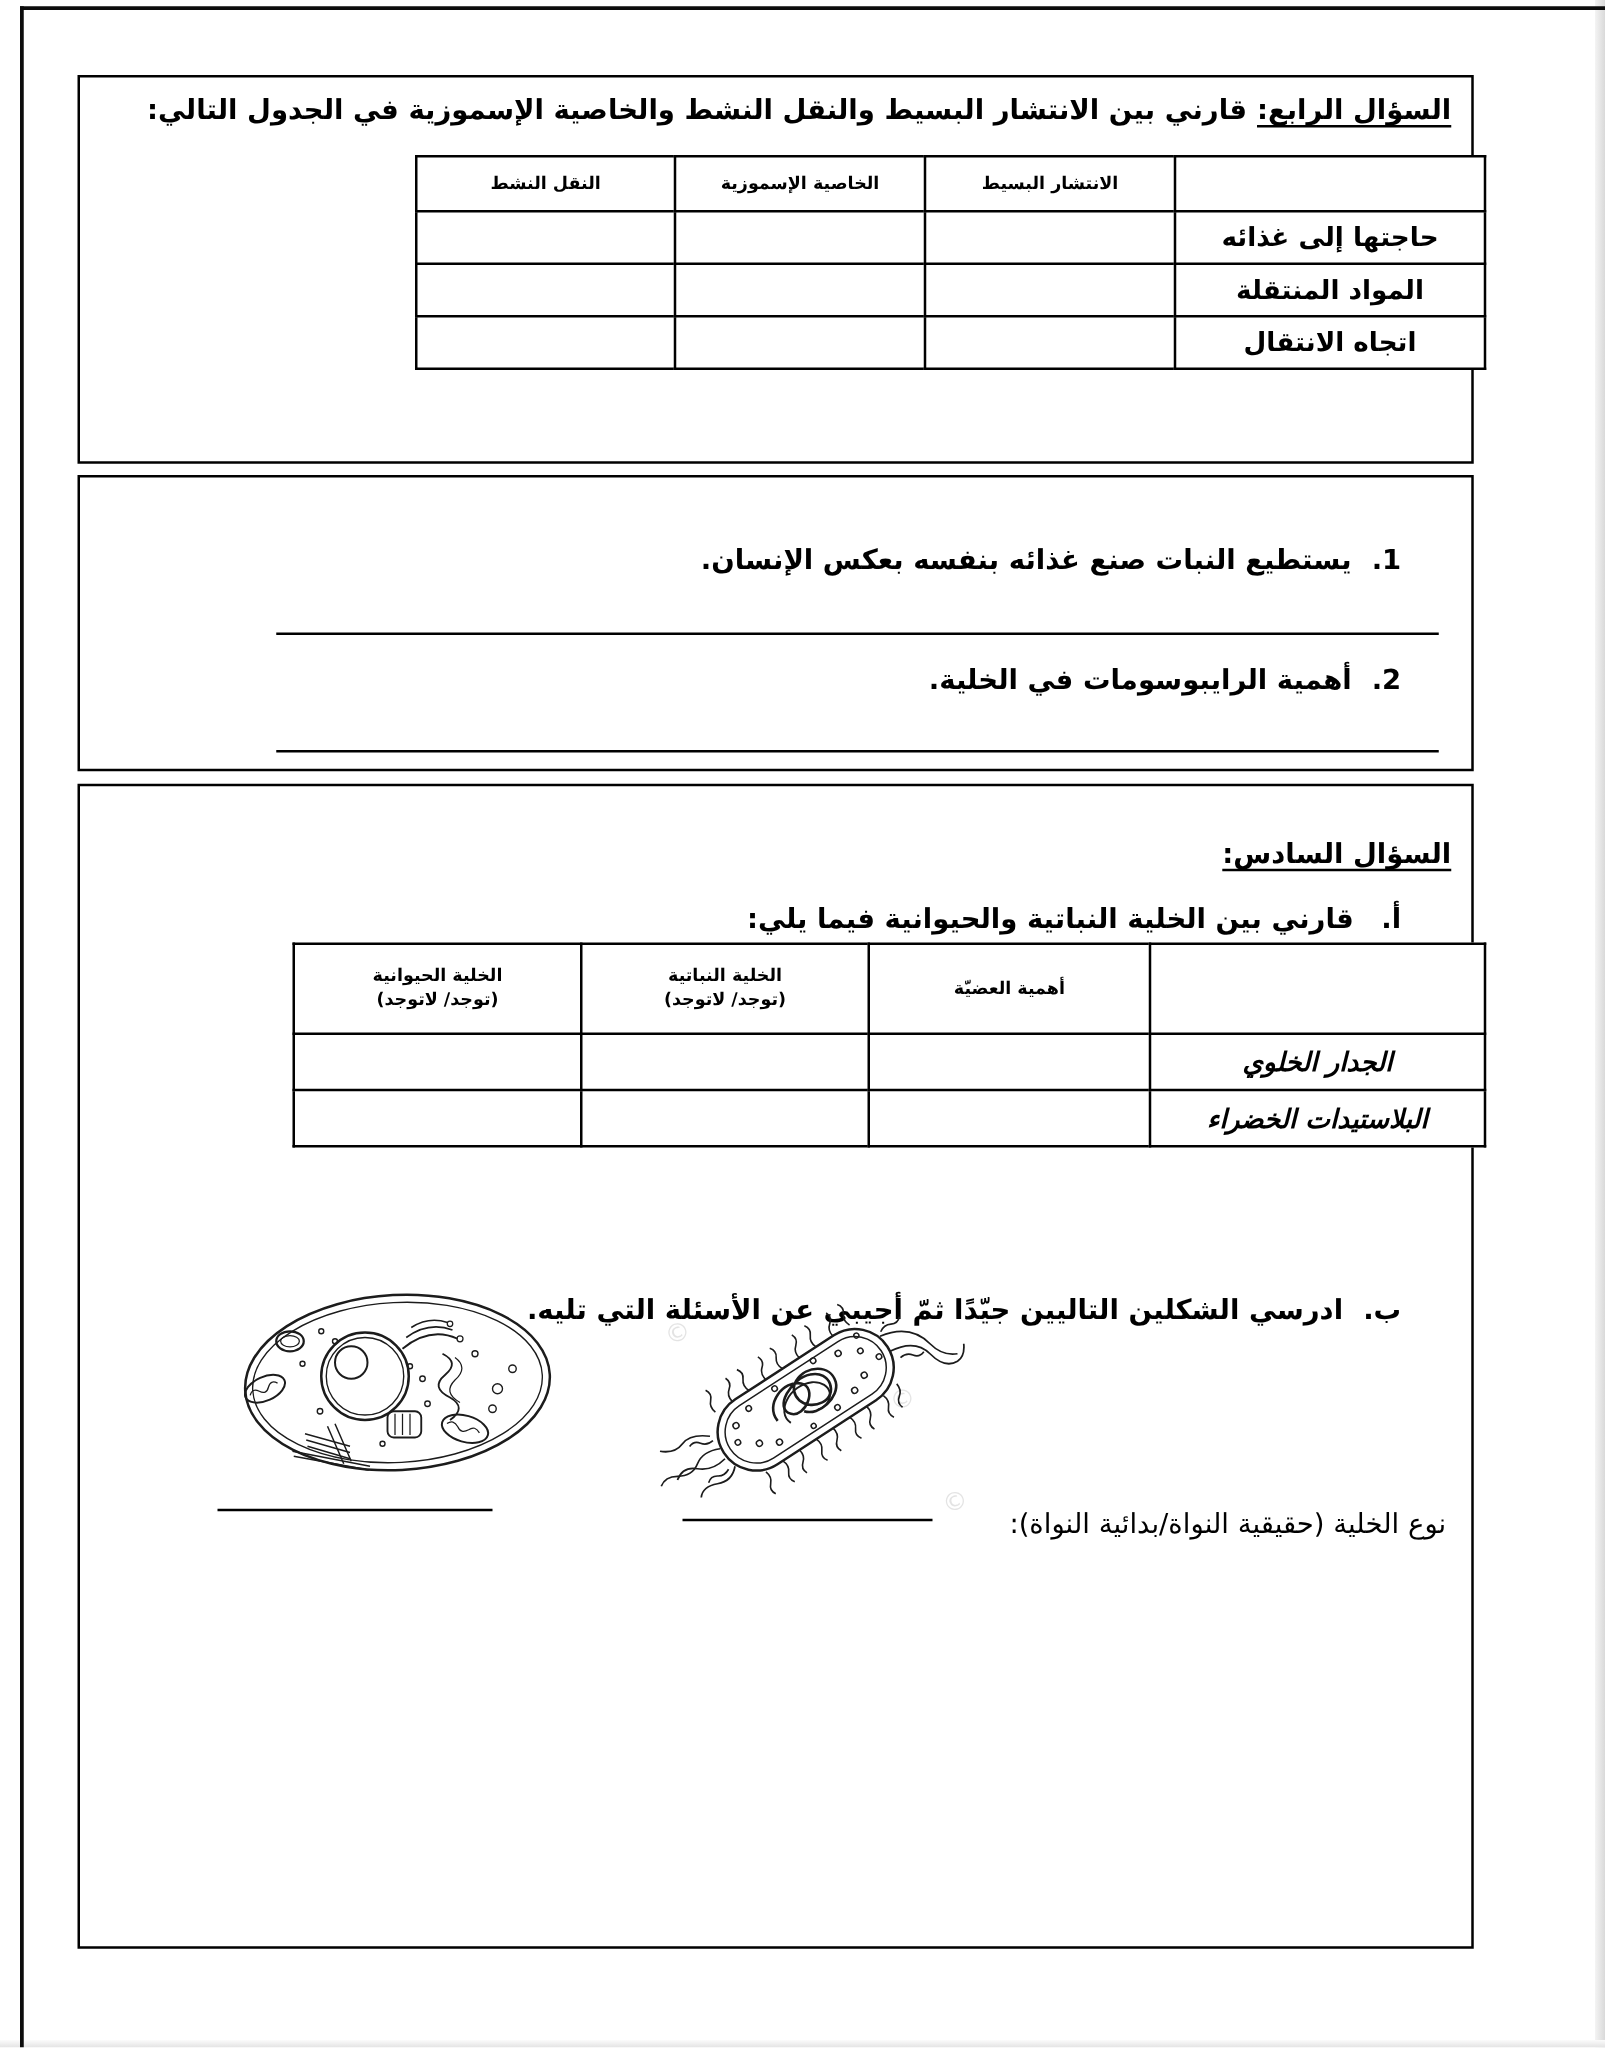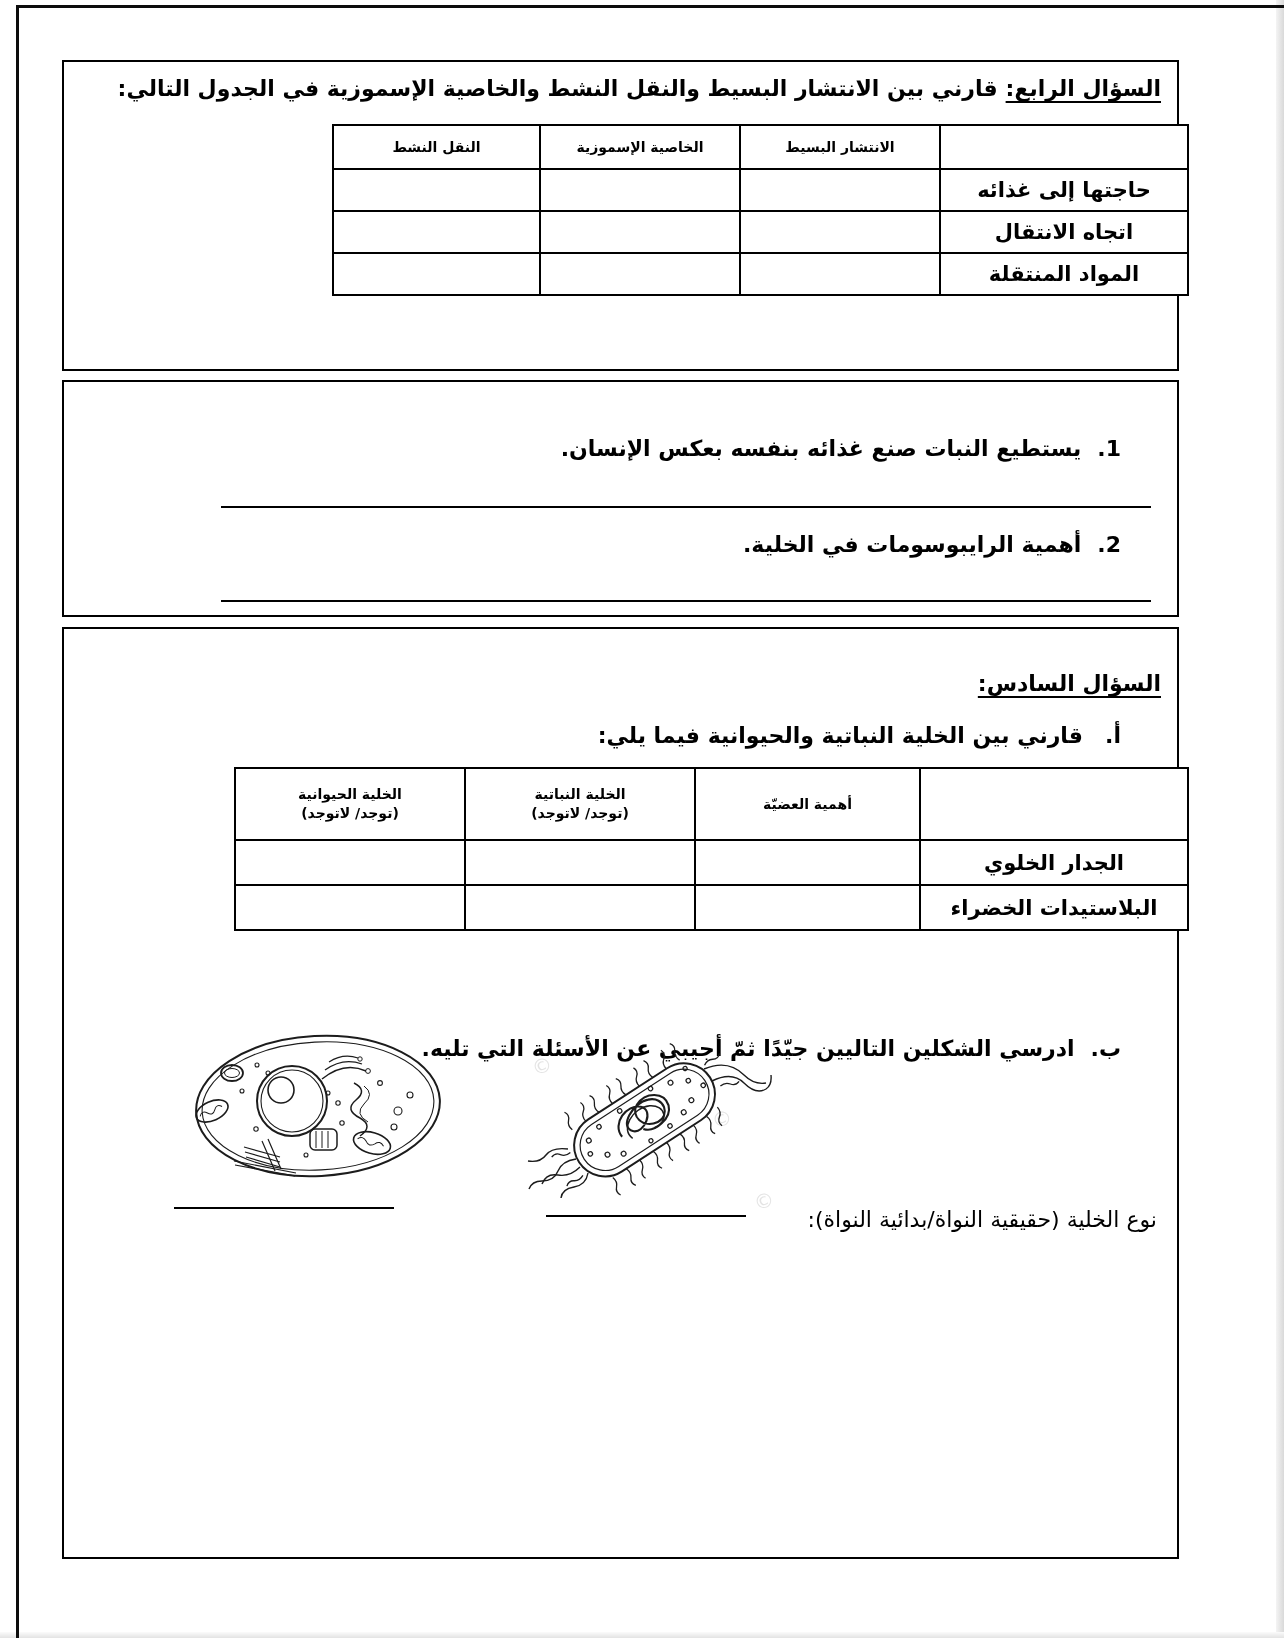--- a/index.html
+++ b/index.html
@@ -24,23 +24,23 @@
   table.cmp{border-collapse:collapse;table-layout:fixed;position:absolute;background:#fff;}
   table.cmp td,table.cmp th{border:2px solid #000;padding:0 6px;vertical-align:middle;}
   th.colhead{font-size:14px;font-weight:bold;text-align:center;}
   td.rowhead{font-size:21px;font-weight:bold;text-align:center;}
   .hd2{display:block;line-height:1.35;}
 
   .q4-table{top:62px;right:-12px;width:855px;}
   .q4-table th{height:42px;}
   .q4-table td{height:40px;}
 
-  .q6-table{top:138px;right:-12px;width:953px;}
+  .q6-table{top:125px;right:-12px;width:953px;}
   .q6-table th{height:70px;}
-  .q6-table td{height:43px;}
+  .q6-table td{height:43px;font-style:italic;}
 
   .item-line{position:absolute;display:flex;gap:16px;font-size:22px;font-weight:bold;white-space:nowrap;margin:0;}
   .item-num{min-width:22px;}
   .ans-line{position:absolute;height:0;border-top:2px solid #000;}
 
   .fig{position:absolute;}
   .fig svg{display:block;}
   .blank{position:absolute;height:0;border-top:2px solid #000;}
   .celltype{position:absolute;font-size:22px;font-weight:normal;white-space:nowrap;}
   .wm{position:absolute;color:#c9c9c9;opacity:.5;font-size:20px;transform:rotate(-20deg);}
@@ -71,27 +71,27 @@
       <th class="colhead">الخاصية الإسموزية</th>
       <th class="colhead">النقل النشط</th>
     </tr>
     <tr>
       <td class="rowhead">حاجتها إلى غذائه</td>
       <td></td>
       <td></td>
       <td></td>
     </tr>
     <tr>
+      <td class="rowhead">المواد المنتقلة</td>
+      <td></td>
+      <td></td>
+      <td></td>
+    </tr>
+    <tr>
       <td class="rowhead">اتجاه الانتقال</td>
-      <td></td>
-      <td></td>
-      <td></td>
-    </tr>
-    <tr>
-      <td class="rowhead">المواد المنتقلة</td>
       <td></td>
       <td></td>
       <td></td>
     </tr>
   </tbody>
     </table>
 </section>
 
 <section class="qbox box-q5">
   <p class="item-line" style="top:54px;right:56px;">

